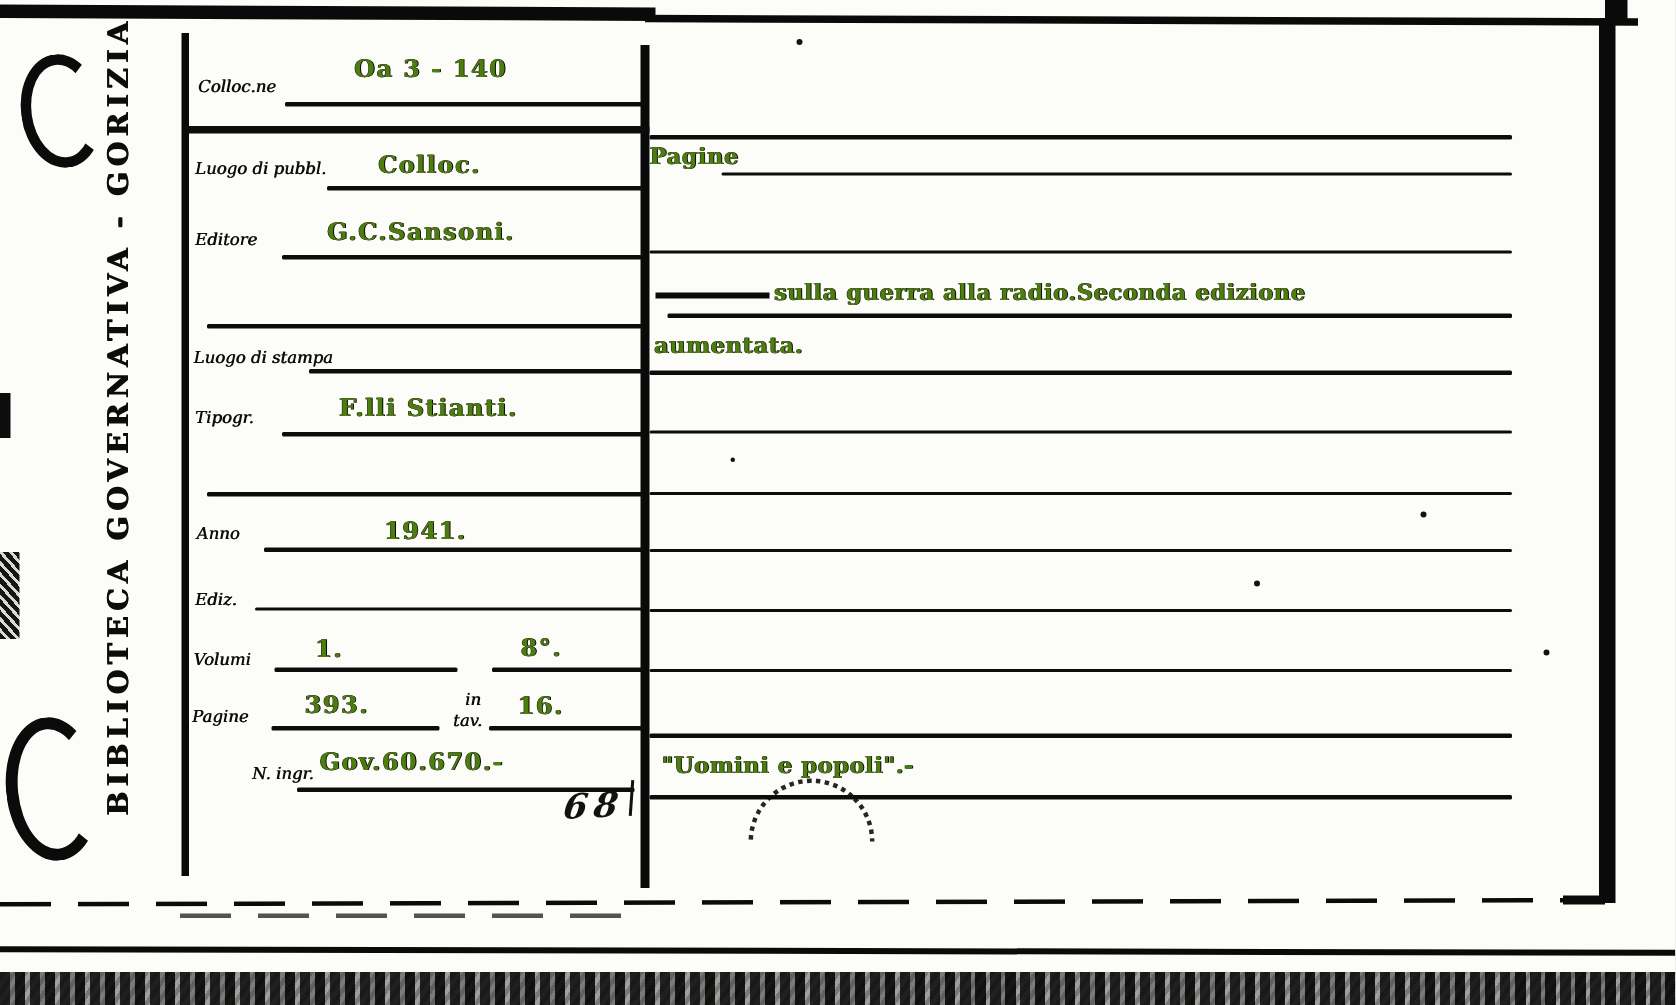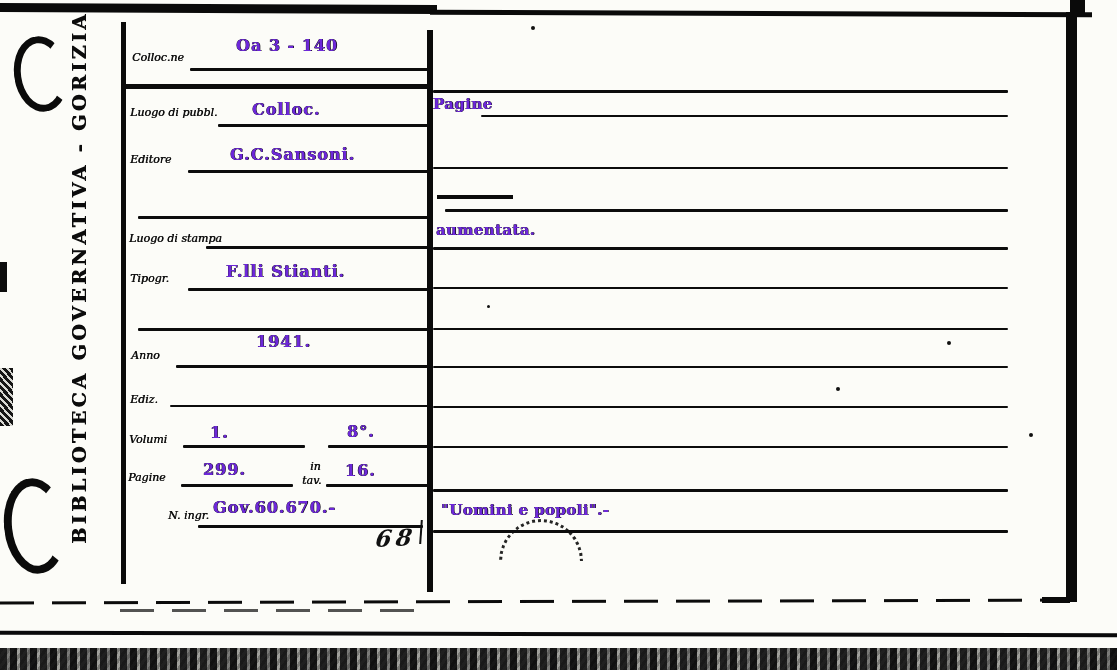--- a/index.html
+++ b/index.html
@@ -5,21 +5,21 @@
   html,body{margin:0;padding:0;background:#e8e8e4;}
   #card{
     position:relative;width:1117px;height:670px;background:#fcfcf8;
     overflow:hidden;font-family:"DejaVu Serif",serif;color:#0b0b0b;
   }
   .abs{position:absolute;}
   .rule{position:absolute;background:#0c0c0c;border-radius:1px;}
   .rule.thin{height:2px;}
   .typed{
     position:absolute;font-family:"DejaVu Serif",serif;font-weight:bold;
-    font-size:16px;letter-spacing:1px;white-space:nowrap;color:#6d28d9;
+    font-size:16px;letter-spacing:1px;white-space:nowrap;color:#4d7c0f;
     text-shadow:0.6px 0 0 #0a0a0a, -0.3px 0.3px 0 #1a1a1a;
   }
   .typed.sm{font-size:15px;letter-spacing:0.4px;}
   .flabel{
     position:absolute;font-family:"DejaVu Serif",serif;font-style:italic;
     font-weight:normal;font-size:11px;white-space:nowrap;color:#0d0d0d;
     text-shadow:0.4px 0 0 #0d0d0d;
   }
   .sidebar-text{
     position:absolute;left:68px;top:66px;width:46px;height:478px;
@@ -81,69 +81,70 @@
   <div class="typed" style="left:236px;top:36px;">Oa 3 - 140</div>
   <div class="rule" style="left:190px;top:68px;width:238px;height:3px;"></div>
 
   <div class="rule" style="left:123px;top:84px;width:310px;height:5px;"></div>
 
   <div class="flabel" style="left:130px;top:106px;">Luogo di pubbl.</div>
   <div class="typed" style="left:252px;top:100px;">Colloc.</div>
   <div class="rule" style="left:218px;top:124px;width:210px;height:3px;"></div>
 
   <div class="flabel" style="left:130px;top:153px;">Editore</div>
-  <div class="typed" style="left:230px;top:145px;">G.C.Sansoni.</div>
+  <div class="typed" style="left:218px;top:145px;">G.C.Sansoni.</div>
   <div class="rule" style="left:188px;top:170px;width:240px;height:3px;"></div>
 
   <div class="rule" style="left:138px;top:216px;width:290px;height:3px;"></div>
 
   <div class="flabel" style="left:129px;top:232px;text-align:center;">Luogo di stampa</div>
   <div class="rule" style="left:206px;top:246px;width:222px;height:3px;"></div>
 
   <div class="flabel" style="left:130px;top:272px;">Tipogr.</div>
   <div class="typed" style="left:226px;top:262px;">F.lli Stianti.</div>
   <div class="rule" style="left:188px;top:288px;width:240px;height:3px;"></div>
 
   <div class="rule" style="left:138px;top:328px;width:290px;height:3px;"></div>
 
   <div class="flabel" style="left:131px;top:349px;">Anno</div>
-  <div class="typed" style="left:256px;top:332px;">1941.</div>
+  <div class="typed" style="left:256px;top:344px;">1941.</div>
   <div class="rule" style="left:176px;top:365px;width:252px;height:3px;"></div>
 
   <div class="flabel" style="left:130px;top:393px;">Ediz.</div>
   <div class="rule" style="left:170px;top:405px;width:258px;height:2px;"></div>
 
   <div class="flabel" style="left:129px;top:433px;">Volumi</div>
   <div class="typed" style="left:210px;top:423px;">1.</div>
   <div class="rule" style="left:183px;top:445px;width:122px;height:3px;"></div>
   <div class="flabel" style="left:310px;top:436px;margin-top:24px;">in</div>
   <div class="typed" style="left:347px;top:422px;">8°.</div>
   <div class="rule" style="left:328px;top:445px;width:100px;height:3px;"></div>
 
   <div class="flabel" style="left:128px;top:471px;">Pagine</div>
-  <div class="typed" style="left:203px;top:460px;">299.</div>
+  <div class="typed" style="left:203px;top:460px;">393.</div>
   <div class="rule" style="left:181px;top:484px;width:112px;height:3px;"></div>
   <div class="flabel" style="left:302px;top:474px;">tav.</div>
   <div class="typed" style="left:345px;top:461px;">16.</div>
   <div class="rule" style="left:326px;top:484px;width:102px;height:3px;"></div>
 
   <div class="flabel" style="left:130px;top:509px;margin-left:38px;">N. ingr.</div>
   <div class="typed" style="left:213px;top:498px;">Gov.60.670.-</div>
   <div class="rule" style="left:198px;top:525px;width:225px;height:3px;"></div>
 
   <div class="handwrite" style="left:376px;top:524px;">68</div>
   <div class="abs" style="left:420px;top:520px;width:2px;height:24px;background:#111;transform:rotate(4deg);"></div>
 
   <div class="rule" style="left:433px;top:90px;width:575px;height:3px;"></div>
   <div class="typed sm" style="left:433px;top:95px;">Pagine</div>
   <div class="rule thin" style="left:481px;top:115px;width:527px;"></div>
 
   <div class="rule thin" style="left:433px;top:167px;width:575px;"></div>
 
   <div class="abs" style="left:437px;top:195px;width:76px;height:4px;background:#0b0b0b;"></div>
+  <div class="typed sm" style="left:516px;top:186px;">sulla guerra alla radio.Seconda edizione</div>
   <div class="rule" style="left:445px;top:209px;width:563px;height:3px;"></div>
 
   <div class="typed sm" style="left:436px;top:221px;">aumentata.</div>
   <div class="rule" style="left:433px;top:247px;width:575px;height:3px;"></div>
 
   <div class="rule thin" style="left:433px;top:287px;width:575px;"></div>
   <div class="rule thin" style="left:433px;top:328px;width:575px;"></div>
   <div class="rule thin" style="left:433px;top:366px;width:575px;"></div>
   <div class="rule thin" style="left:433px;top:406px;width:575px;"></div>
   <div class="rule thin" style="left:433px;top:446px;width:575px;"></div>

